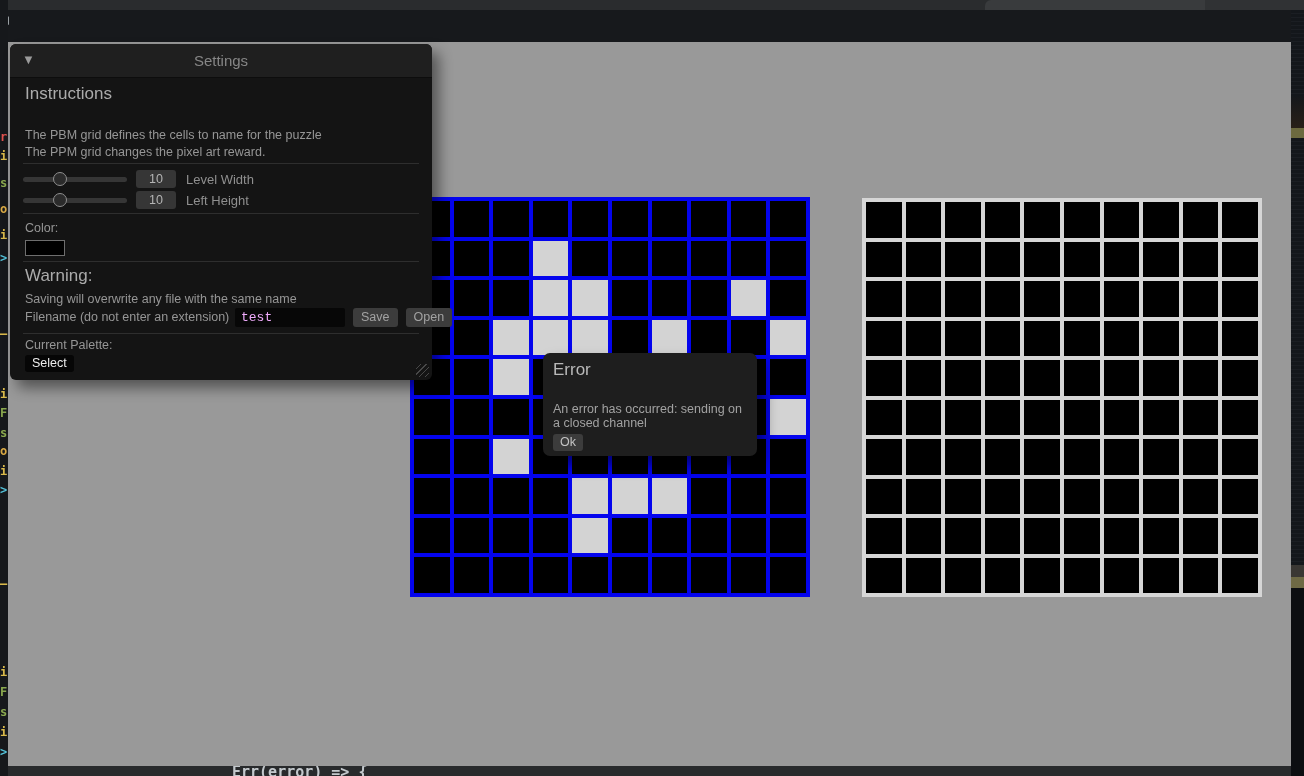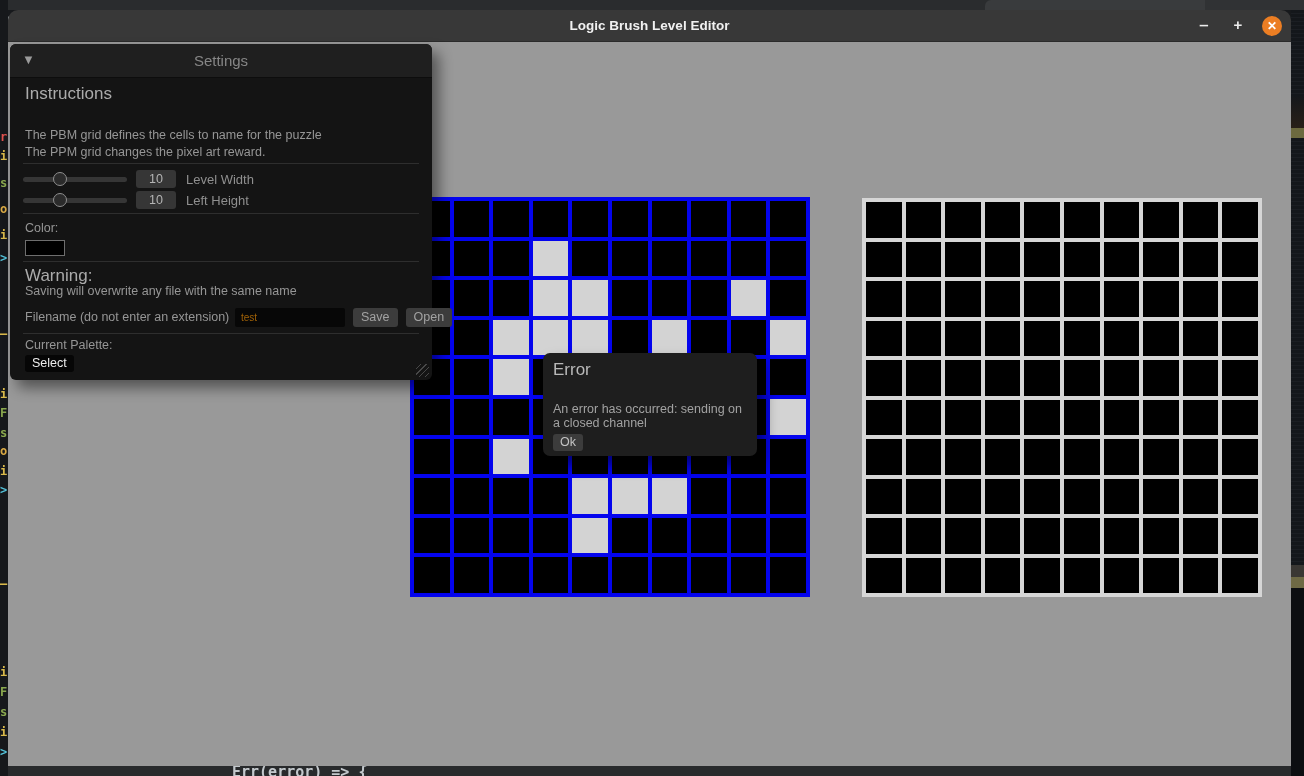--- a/index.html
+++ b/index.html
@@ -48,21 +48,21 @@
   .sp-line { position:absolute; left:15px; color:#969696; font-size:12.5px; white-space:nowrap; }
   .sp-sep { position:absolute; left:13px; width:396px; height:1px; background:#2e2e2e; }
   .slider-row { position:absolute; left:13px; height:18px; display:flex; align-items:center; }
   .slider-track { position:relative; width:104px; height:5px; background:#363636; border-radius:2.5px; }
   .slider-knob { position:absolute; top:-5px; width:14px; height:14px; border-radius:50%; background:#2b2b2b; border:1.5px solid #8f8f8f; }
   .value-box { margin-left:9px; width:40px; height:18px; background:#363636; border-radius:3px; color:#b4b4b4; font-size:12.5px; text-align:center; line-height:18px; }
   .slider-label { margin-left:10px; color:#8f8f8f; font-size:13px; white-space:nowrap; }
   .color-swatch { position:absolute; left:15px; width:40px; height:16px; border:1px solid #6e6e6e; }
   .fname-row { position:absolute; left:15px; height:20px; display:flex; align-items:center; }
   .fname-label { color:#969696; font-size:12.5px; white-space:nowrap; width:210px; }
-  .fname-input { width:110px; height:19px; background:#070707; border:none; border-radius:2px; color:#a16207; font-size:10px; font-family:Liberation Sans, sans-serif; padding:0 6px; }
+  .fname-input { width:110px; height:19px; background:#070707; border:none; border-radius:2px; color:#f0abfc; font-size:13px; font-family:Liberation Mono, monospace; padding:0 6px; }
   .sp-btn { margin-left:8px; height:19px; background:#3c3c3c; border:none; border-radius:3px; color:#a2a2a2; font-size:12.5px; font-family:"Liberation Sans",sans-serif; padding:0 8px; line-height:19px; }
   .select-btn { position:absolute; left:15px; height:17px; background:#060606; border:none; border-radius:3px; color:#ededed; font-size:12.5px; font-family:"Liberation Sans",sans-serif; padding:0 7px; line-height:17px; }
   .resize-grip { position:absolute; right:3px; bottom:3px; width:13px; height:13px;
       background:repeating-linear-gradient(135deg, transparent 0px, transparent 3px, #555 3px, #555 4px); opacity:.8; }
 
   
   .error-dialog { position:absolute; left:543px; top:353px; width:214px; height:103px; background:#1e1e1e; border-radius:7px; box-shadow:7px 9px 14px rgba(0,0,0,0.5); z-index:4; }
   .error-title { position:absolute; left:10px; top:7px; color:#b9b9b9; font-size:17px; }
   .error-msg { position:absolute; left:10px; top:49px; width:196px; color:#a2a2a2; font-size:12.5px; line-height:14px; }
   .ok-btn { position:absolute; left:10px; top:81px; height:17px; background:#3c3c3c; border:none; border-radius:3px; color:#c4c4c4; font-size:12.5px; font-family:"Liberation Sans",sans-serif; padding:0 7px; line-height:17px; }
@@ -103,26 +103,20 @@
     <div class="band-olive1"></div>
     <div class="band-gray"></div>
     <div class="band-olive2"></div>
     <div class="band-dark"></div>
   </div>
   <div class="bottom-strip">
     <span class="code-line">Err(error) =&gt; {</span>
   </div>
 
   <div class="app-window">
-    <div class="titlebar">
-      <div class="title">Logic Brush Level Editor</div>
-      <div class="winbtn btn-min">‒</div>
-      <div class="winbtn btn-max">+</div>
-      <div class="btn-close">✕</div>
-    </div>
     <div class="window-content">
       <div class="grid" id="pbm-grid" style="border-color: rgb(4, 4, 238); background: rgb(4, 4, 238);">
           <div class="cell" style="background: rgb(0, 0, 0);"></div>
           <div class="cell" style="background: rgb(0, 0, 0);"></div>
           <div class="cell" style="background: rgb(0, 0, 0);"></div>
           <div class="cell" style="background: rgb(0, 0, 0);"></div>
           <div class="cell" style="background: rgb(0, 0, 0);"></div>
           <div class="cell" style="background: rgb(0, 0, 0);"></div>
           <div class="cell" style="background: rgb(0, 0, 0);"></div>
           <div class="cell" style="background: rgb(0, 0, 0);"></div>
@@ -349,21 +343,21 @@
       <div class="value-box">10</div>
       <div class="slider-label">Left Height</div>
     </div>
 
     <div class="sp-sep" style="top:169px"></div>
     <div class="sp-line" style="top:177px">Color:</div>
     <div class="color-swatch" style="top: 196px; background: rgb(0, 0, 0);" id="color-swatch"></div>
 
     <div class="sp-sep" style="top:217px"></div>
     <div class="sp-heading" style="top:222px">Warning:</div>
-    <div class="sp-line" style="top:240px">Saving will overwrite any file with the same name</div>
+    <div class="sp-line" style="top:248px">Saving will overwrite any file with the same name</div>
 
     <div class="fname-row" style="top:263px">
       <div class="fname-label">Filename (do not enter an extension)</div>
       <input class="fname-input" value="test" style="">
       <button class="sp-btn">Save</button>
       <button class="sp-btn">Open</button>
     </div>
 
     <div class="sp-sep" style="top:289px"></div>
     <div class="sp-line" style="top:294px">Current Palette:</div>

